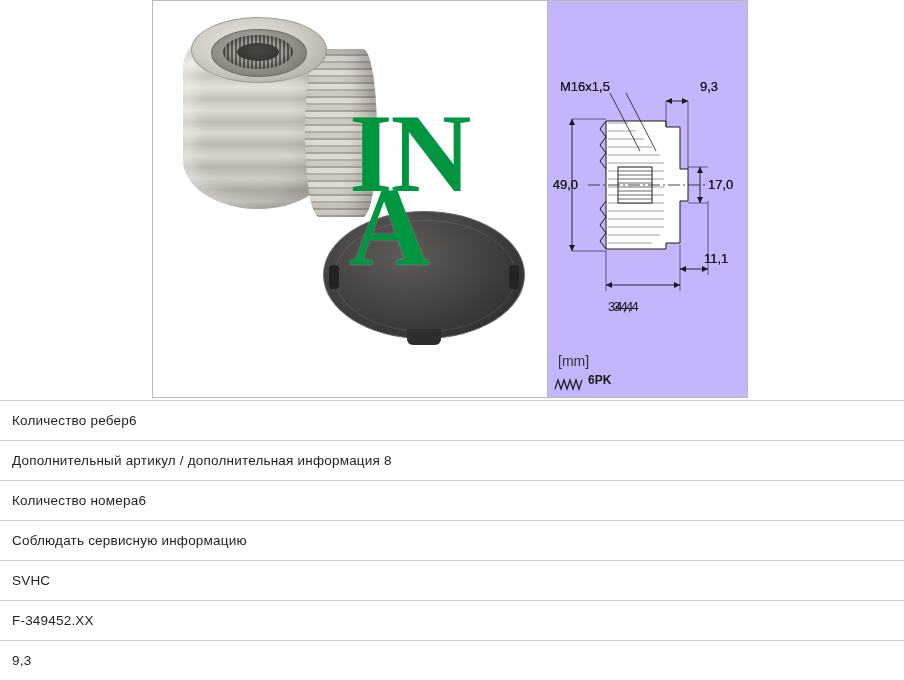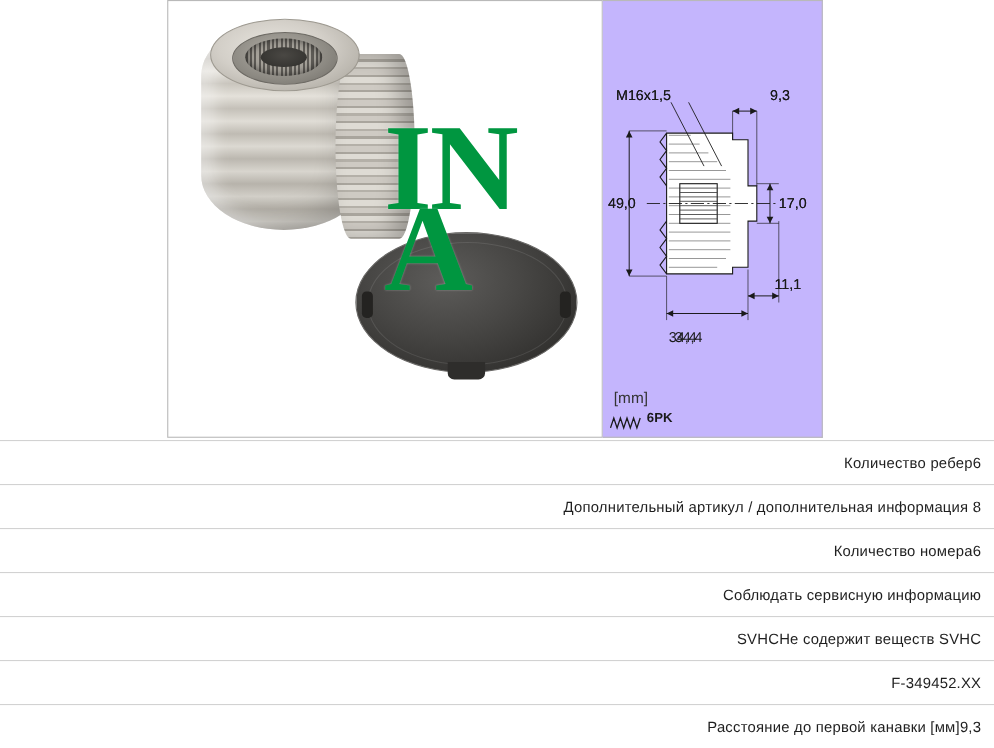--- a/index.html
+++ b/index.html
@@ -216,21 +216,21 @@
   .spec-table {
     position: absolute;
     left: 0;
     top: 400px;
     width: 904px;
   }
   .spec-row {
     position: relative;
     display: flex;
     align-items: center;
-    justify-content: flex-end;
+    justify-content: flex-start;
     height: 40px;
     padding: 0 12px;
     box-sizing: border-box;
     border-top: 1px solid #d2d2d2;
     font-size: 13.5px;
     color: #1f1f1f;
   }
   .spec-row:first-child { border-top: 1px solid #d2d2d2; }
   .spec-row .label {
     white-space: nowrap;
@@ -367,26 +367,24 @@
       <span class="value">6</span>
     </div>
 
     <div class="spec-row">
       <span class="label">Соблюдать сервисную информацию</span>
       <span class="value"></span>
     </div>
 
     <div class="spec-row">
       <span class="label">SVHC</span>
-      <span class="value">Не содержит веществ SVHC</span>
     </div>
 
     <div class="spec-row">
       <span class="value">F-349452.XX</span>
     </div>
 
     <div class="spec-row">
-      <span class="label">Расстояние до первой канавки [мм]</span>
       <span class="value">9,3</span>
     </div>
 
   </div>
 </div>
 
 </body></html>

